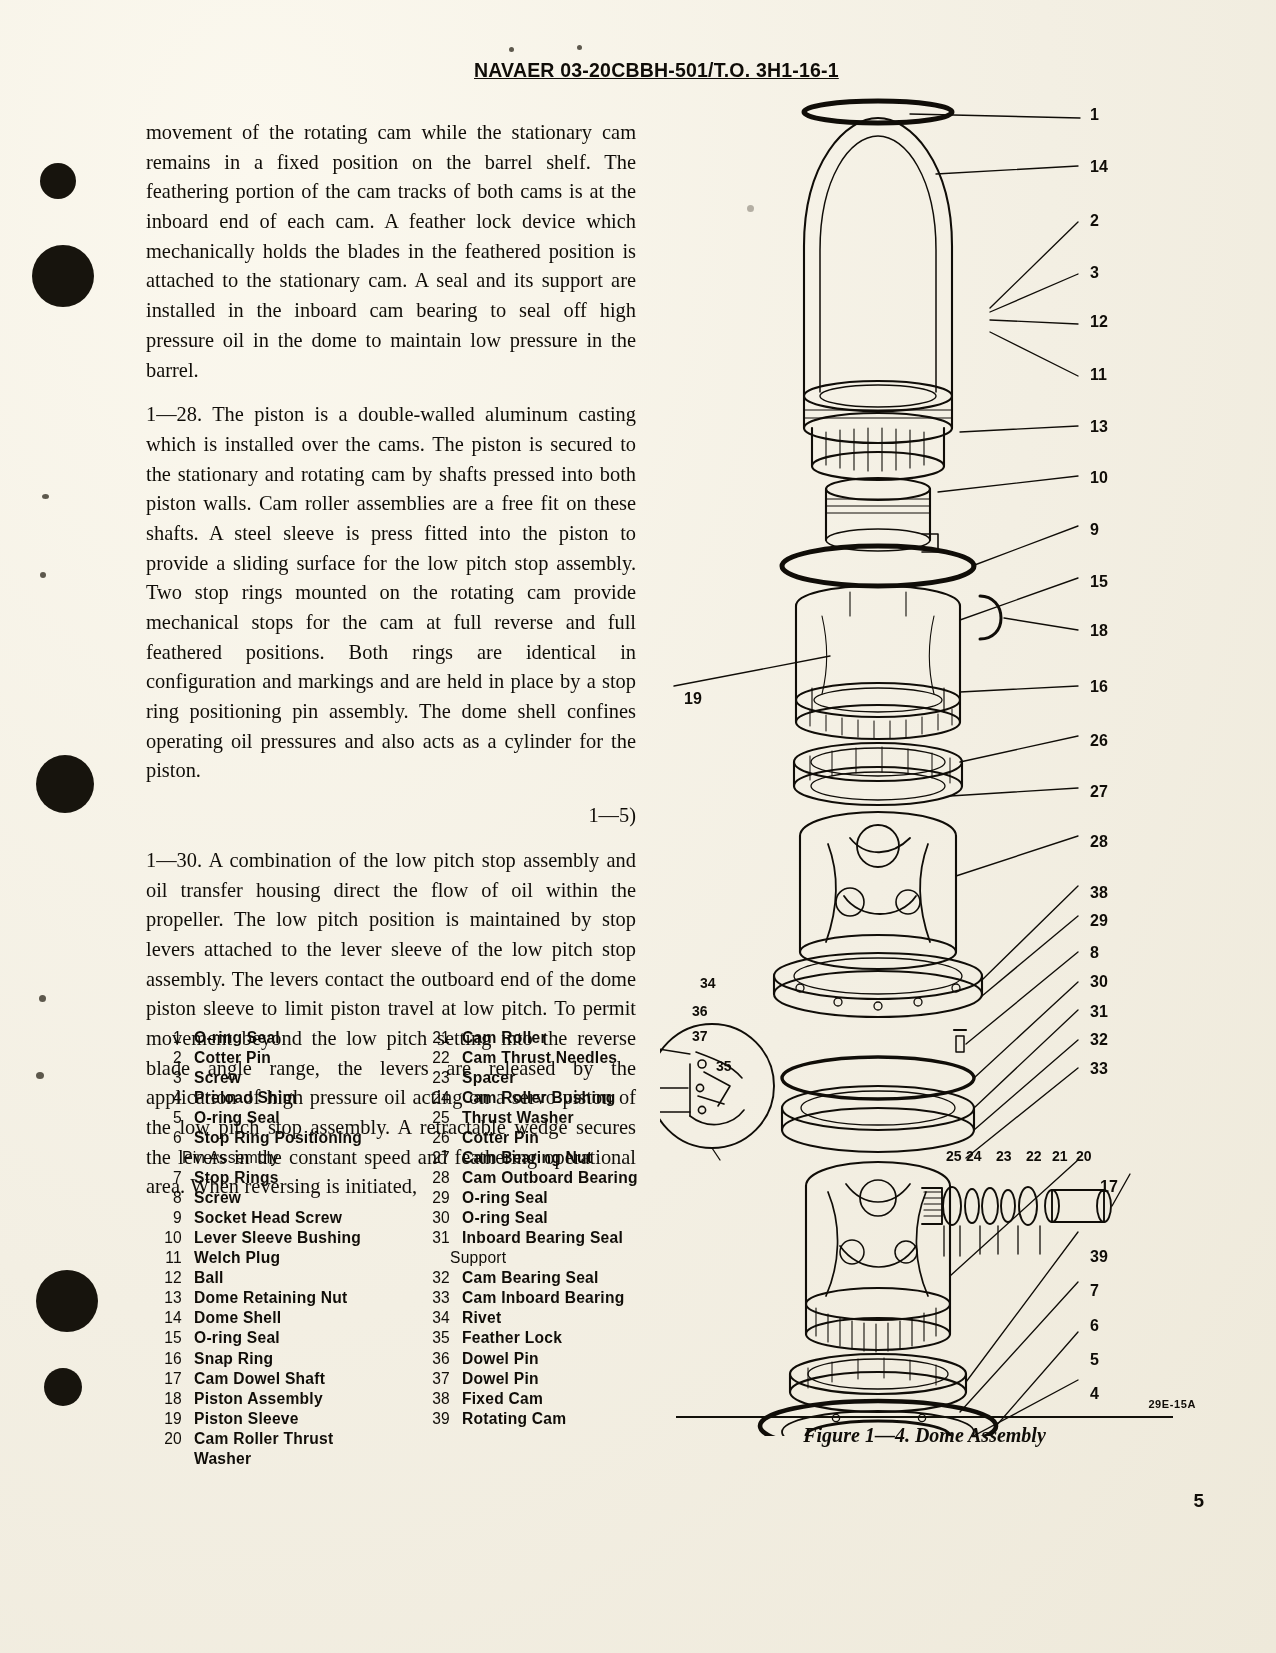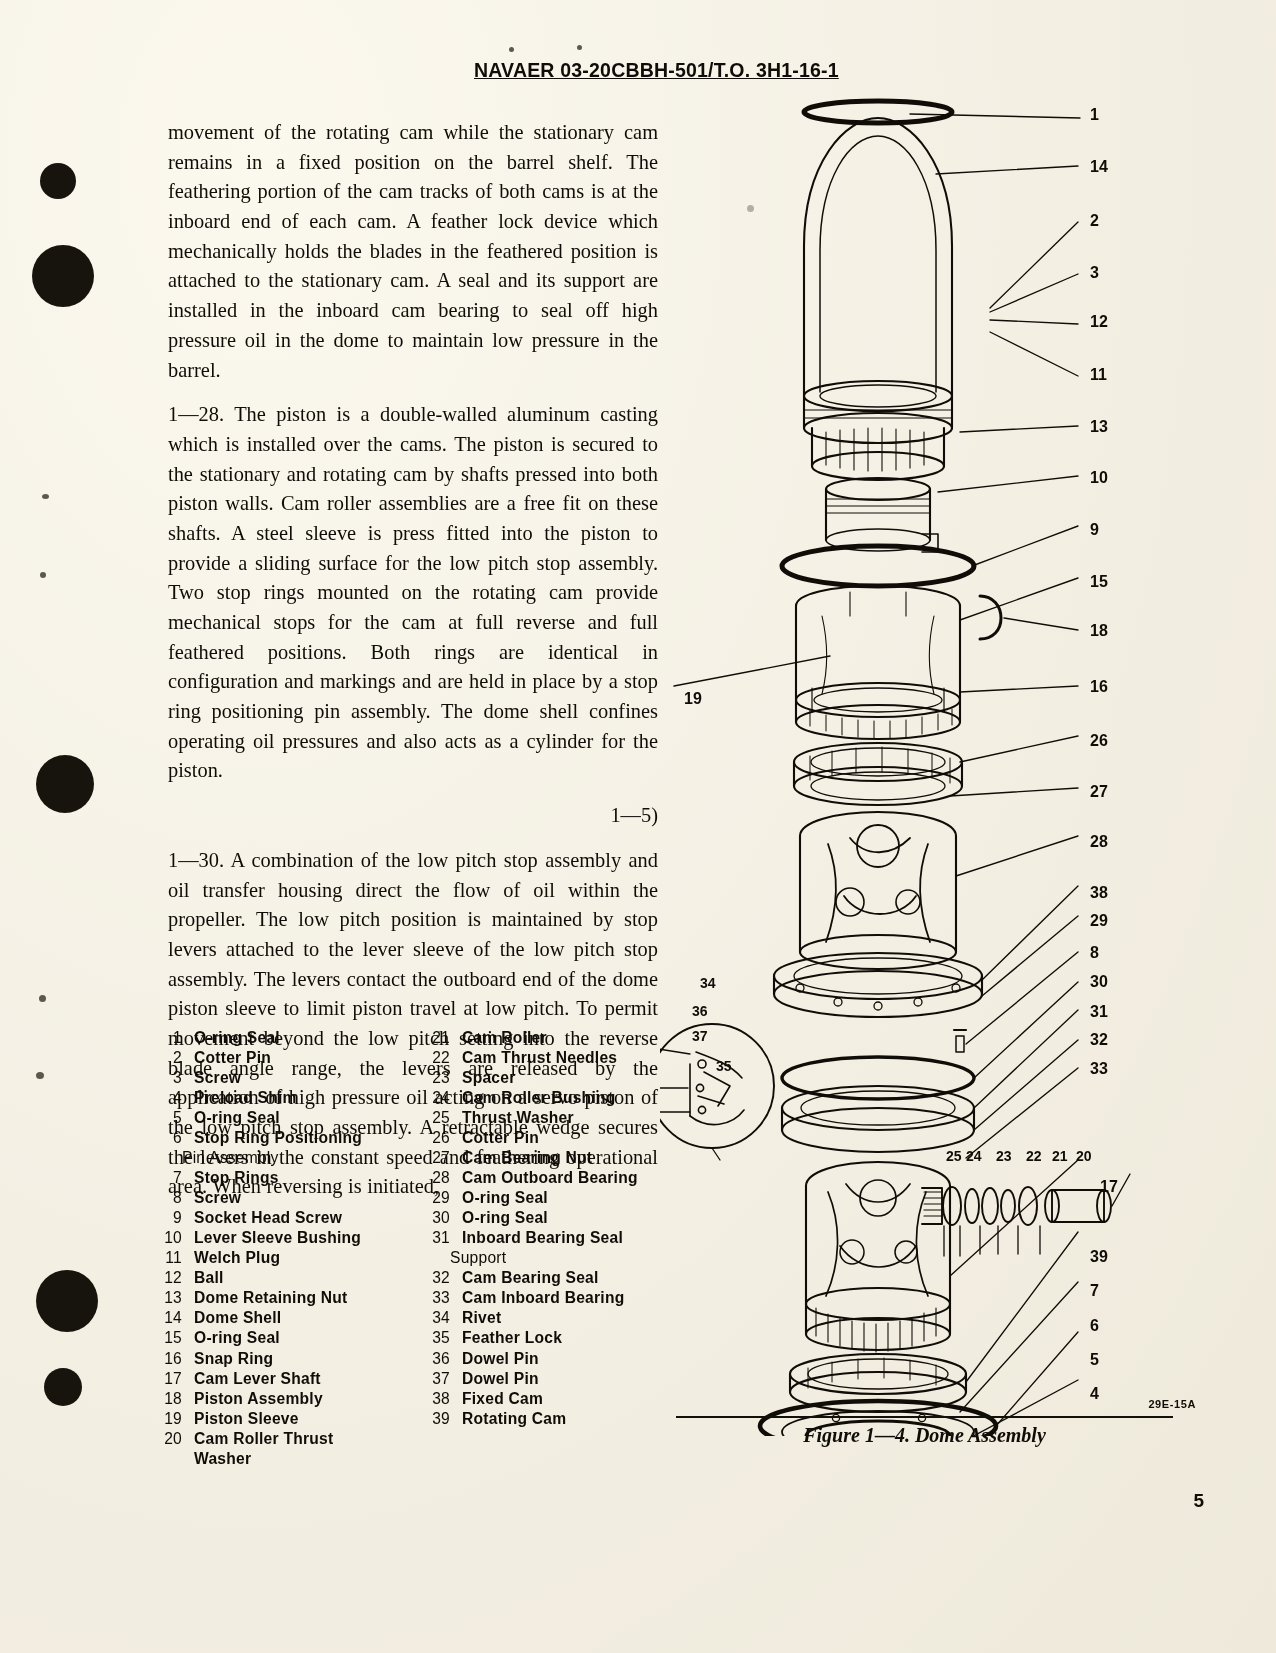--- a/index.html
+++ b/index.html
@@ -26,21 +26,21 @@
   }
   .hdr-right{
     position:absolute;right:75px;top:59px;
     font-family:"Liberation Sans", sans-serif;
     font-weight:bold;font-size:19.5px;text-align:right;line-height:1.35;
     white-space:nowrap;
   }
   .hdr-right div{white-space:nowrap;}
   
   .col-text{
-    position:absolute;left:168px;top:118px;width:490px;
+    position:absolute;left:146px;top:118px;width:490px;
     font-size:20.4px;line-height:1.455;
     text-align:justify;
     -webkit-hyphens:none;hyphens:none;
     word-spacing:.5px;
   }
   .col-text p{margin:0 0 15px 0;}
   .head-para{ }
   .sub-indent{display:block;text-align:right;padding-left:56px;}
   
   .parts{
@@ -189,21 +189,21 @@
           <div class="prow">
             <span class="pn">15</span>
             <span class="pl">O-ring Seal</span>
           </div>
           <div class="prow">
             <span class="pn">16</span>
             <span class="pl">Snap Ring</span>
           </div>
           <div class="prow">
             <span class="pn">17</span>
-            <span class="pl">Cam Lever Shaft</span>
+            <span class="pl">Cam Dowel Shaft</span>
           </div>
           <div class="prow">
             <span class="pn">18</span>
             <span class="pl">Piston Assembly</span>
           </div>
           <div class="prow">
             <span class="pn">19</span>
             <span class="pl">Piston Sleeve</span>
           </div>
           <div class="prow">

